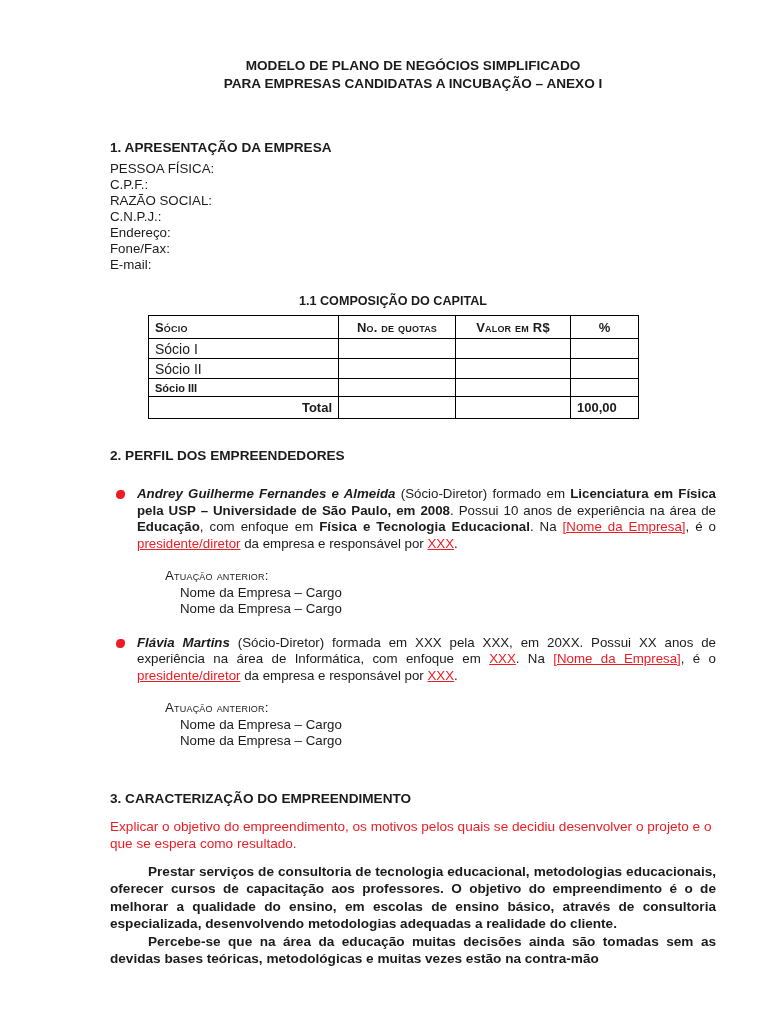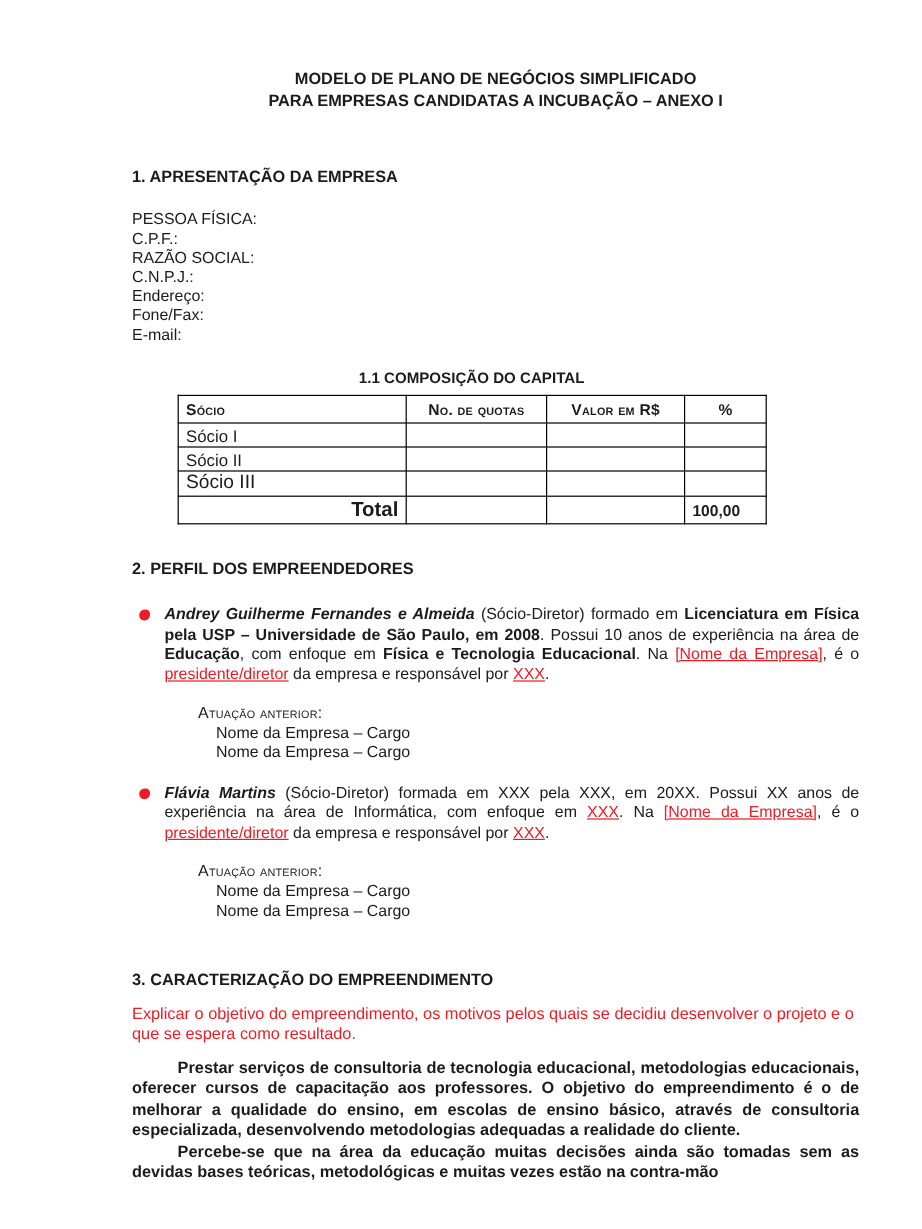--- a/index.html
+++ b/index.html
@@ -28,21 +28,21 @@
     font-size:13.6px;
     line-height:18px;
   }
   
   .sec-heading{
     font-weight:bold;
     font-size:13.6px;
   }
   .h-sec1{margin-top:47px;}
   
-  .fields{margin-top:20px;}
+  .fields{margin-top:6px;}
   .field-line{display:block;line-height:16px;font-size:13.3px;}
   
   .tbl-caption{
     margin-top:21px;
     text-align:center;
     font-weight:bold;
     font-size:12.6px;
     width:490px;
     margin-left:38px;
   }
@@ -67,23 +67,23 @@
   table.capital .c4{width:68px;}
   table.capital th{
     font-weight:bold;
     font-size:13px;
     height:23px;
     text-align:center;
   }
   table.capital th.c1{text-align:left;}
   .smallcaps{font-variant:small-caps;letter-spacing:.2px;}
   tr.row-socio td{height:20px;font-size:14px;}
-  tr.row-socio-sm td{height:18px;font-size:16px;}
+  tr.row-socio-sm td{height:18px;font-size:11px;font-weight:bold;}
   tr.row-total td{height:22px;}
-  td.total-label{font-weight:bold;text-align:right;font-size:17px;}
+  td.total-label{font-weight:bold;text-align:right;font-size:13px;}
   td.total-pct{font-weight:bold;font-size:13px;text-align:left;}
   
   .h-sec2{margin-top:29px;}
   .bullet-item{
     position:relative;
     margin-top:23px;
     padding-left:27px;
     text-align:justify;
     line-height:16.5px;
     font-size:13.3px;

